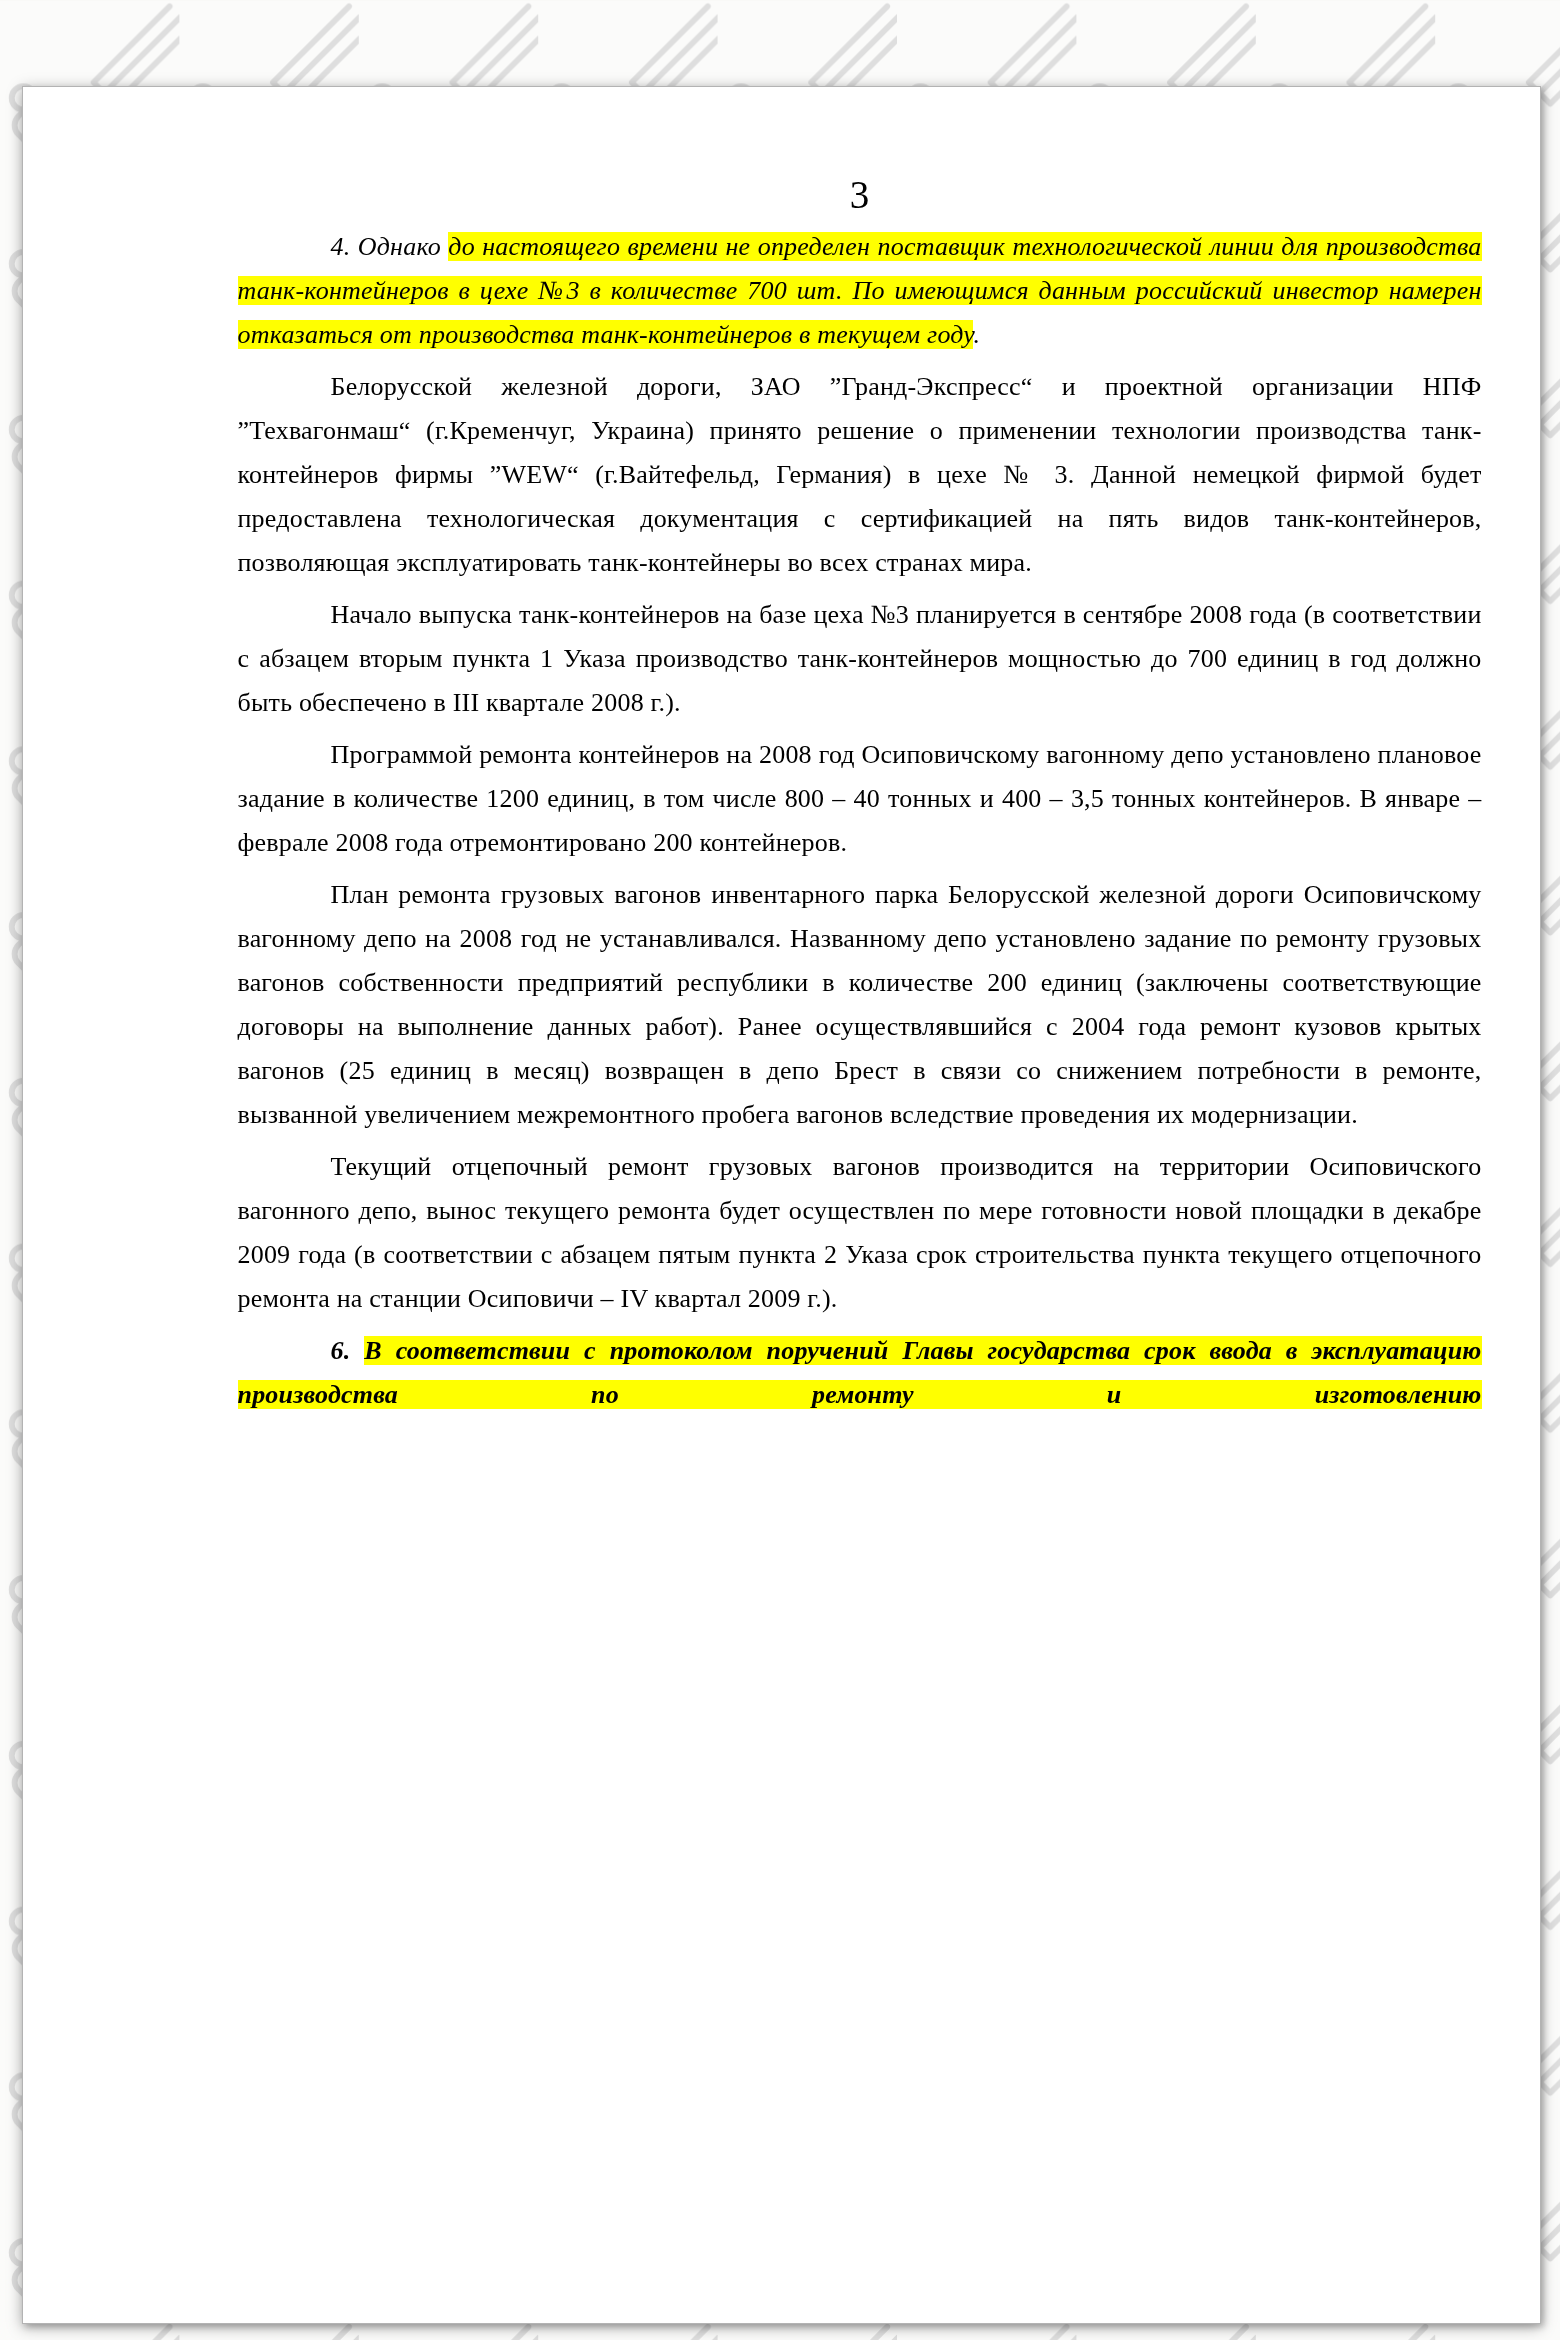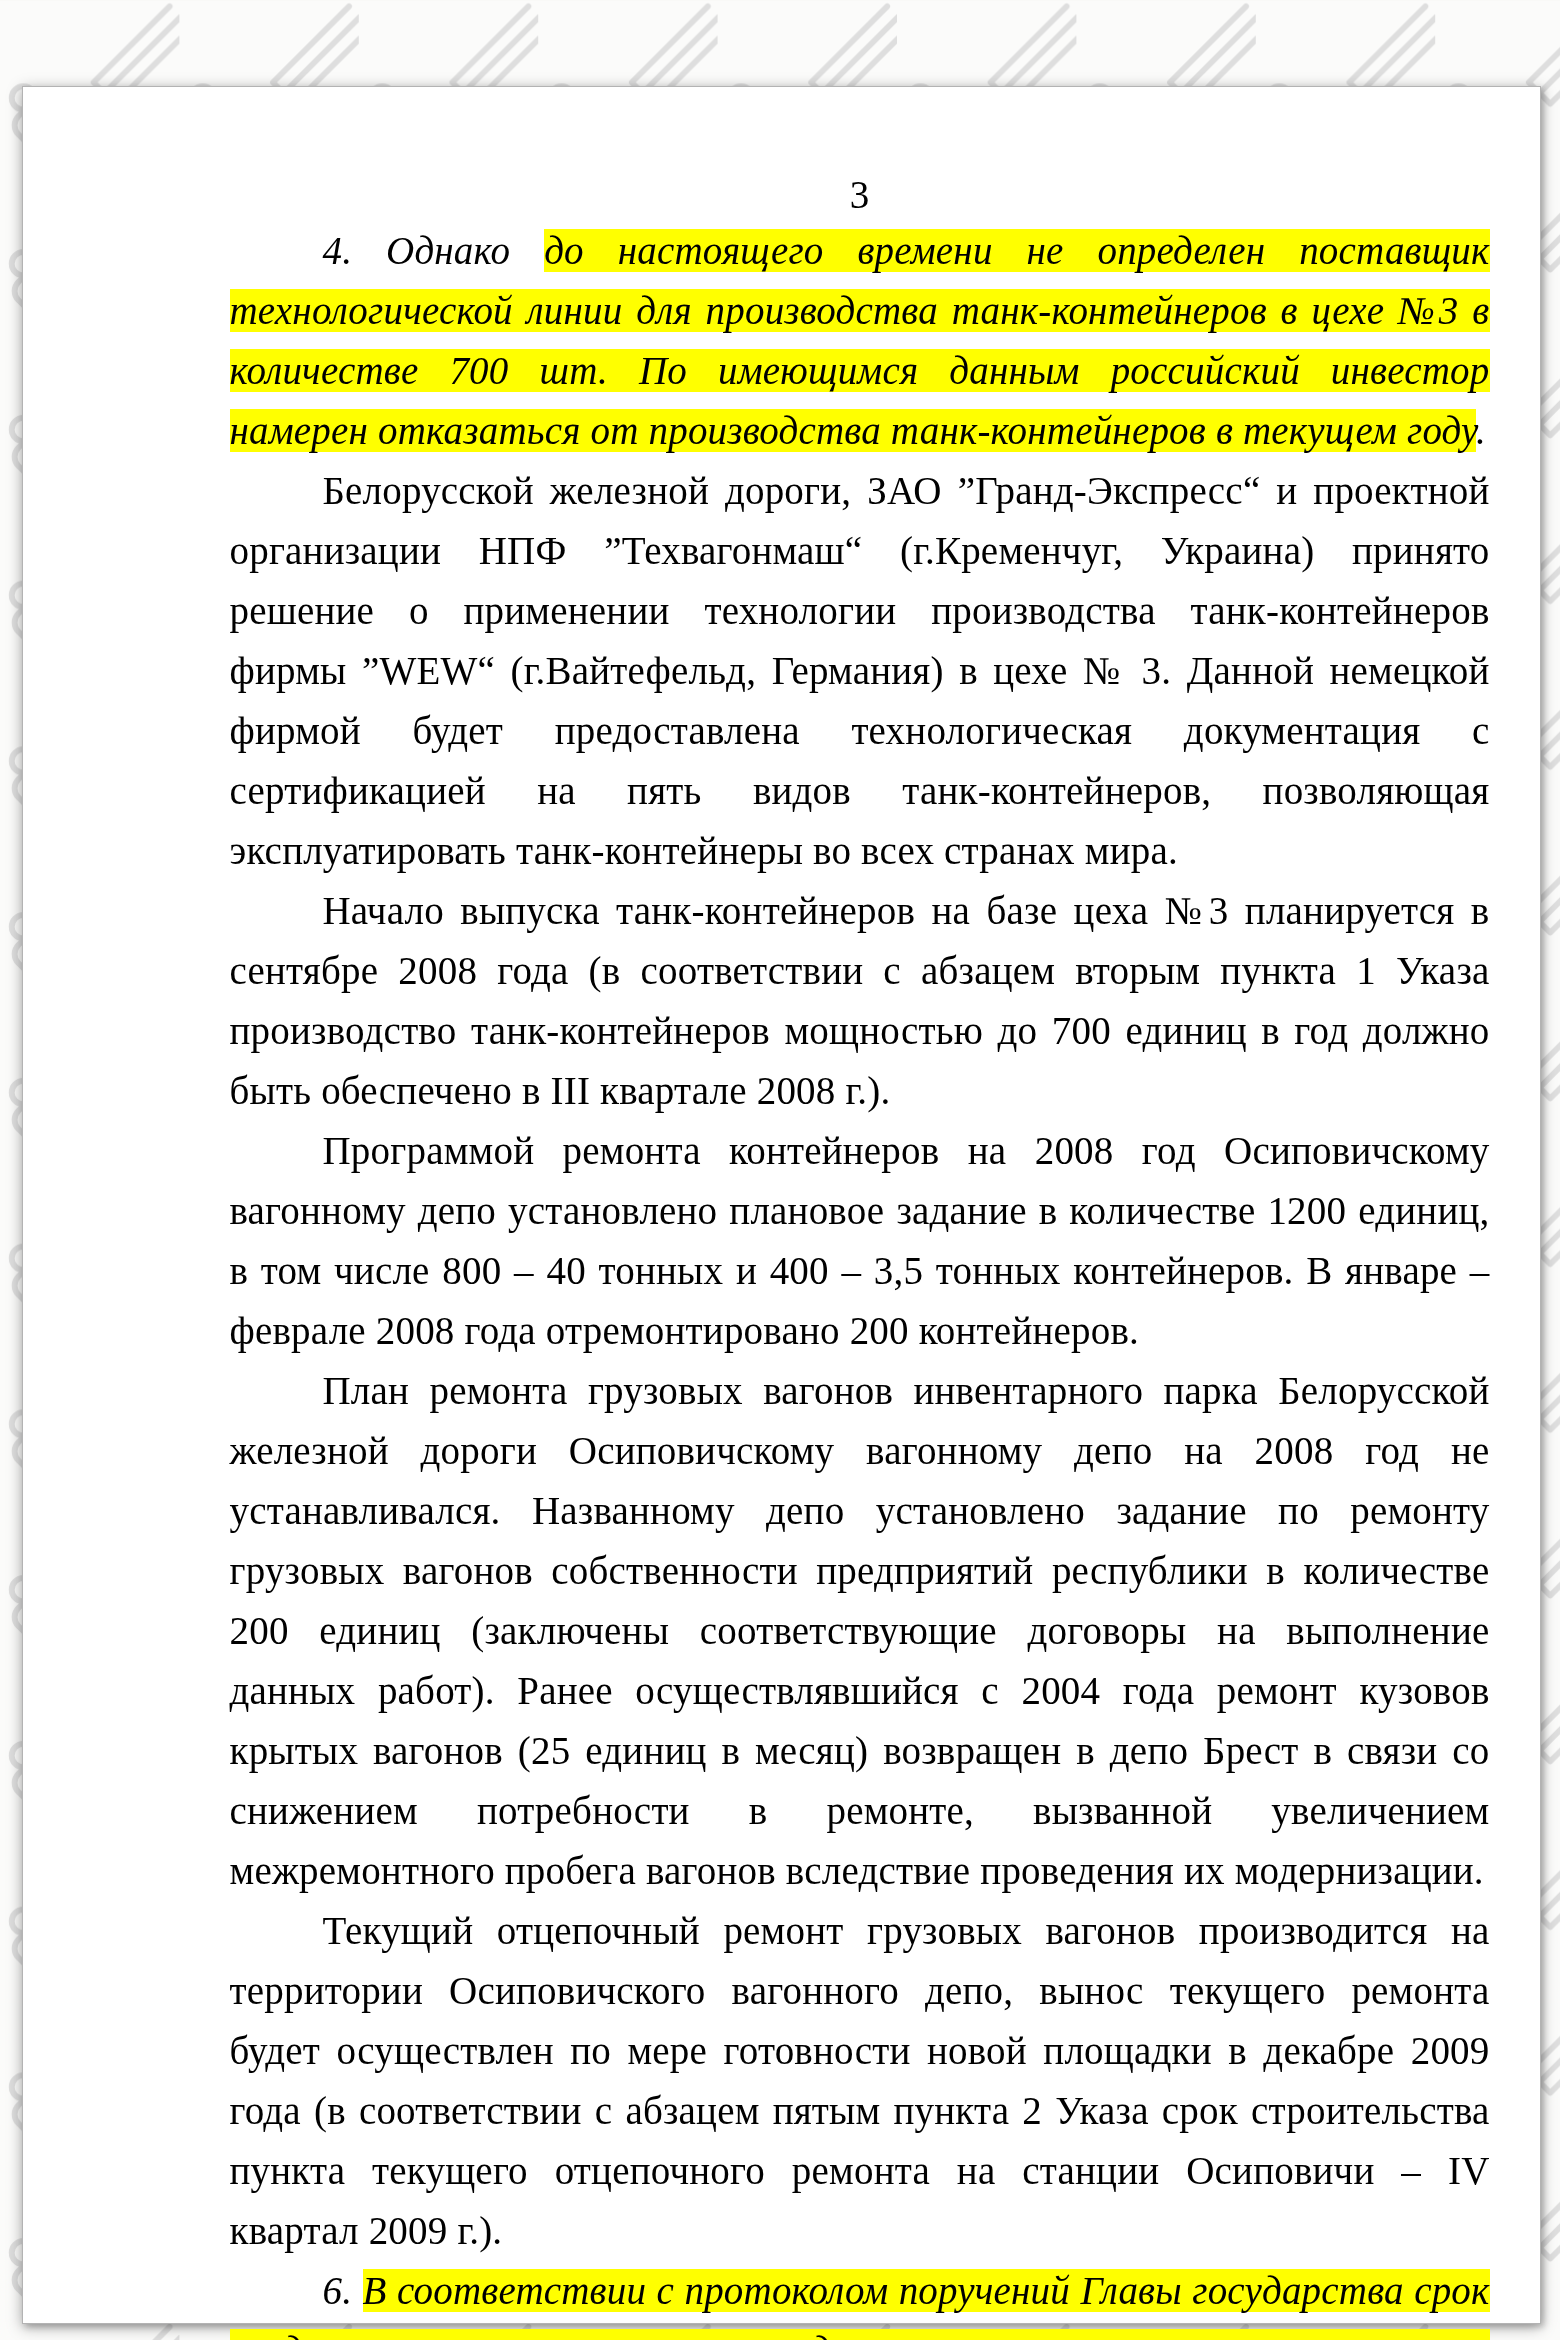--- a/index.html
+++ b/index.html
@@ -26,29 +26,29 @@
     width: 1260px;
     color: #000;
   }
   .page-number {
     text-align: center;
     font-size: 39px;
     line-height: 44px;
     margin-bottom: 3.9px;
   }
   p.para {
-    margin: 0;
-    font-size: 39px;
-    line-height: 60px;
+    margin: 8px;
+    font-size: 26px;
+    line-height: 44px;
     text-align: justify;
     text-indent: 93px;
     letter-spacing: 0.2px;
   }
   .italic { font-style: italic; }
-  .bold   { font-weight: normal; }
+  .bold   { font-weight: bold; }
   .cut    { text-align-last: justify; }
   .hl     { background-color: var(--hl, #ffff00); }
 </style>
 </head>
 <body>
 
 <svg class="bg-pattern" width="1560" height="2341" xmlns="http://www.w3.org/2000/svg" viewBox="0 0 1600 2400">
   <defs>
     <pattern id="bgpat" width="184" height="170" patternUnits="userSpaceOnUse">
       <g stroke="#dedede" stroke-width="6" fill="none" stroke-linecap="round">

